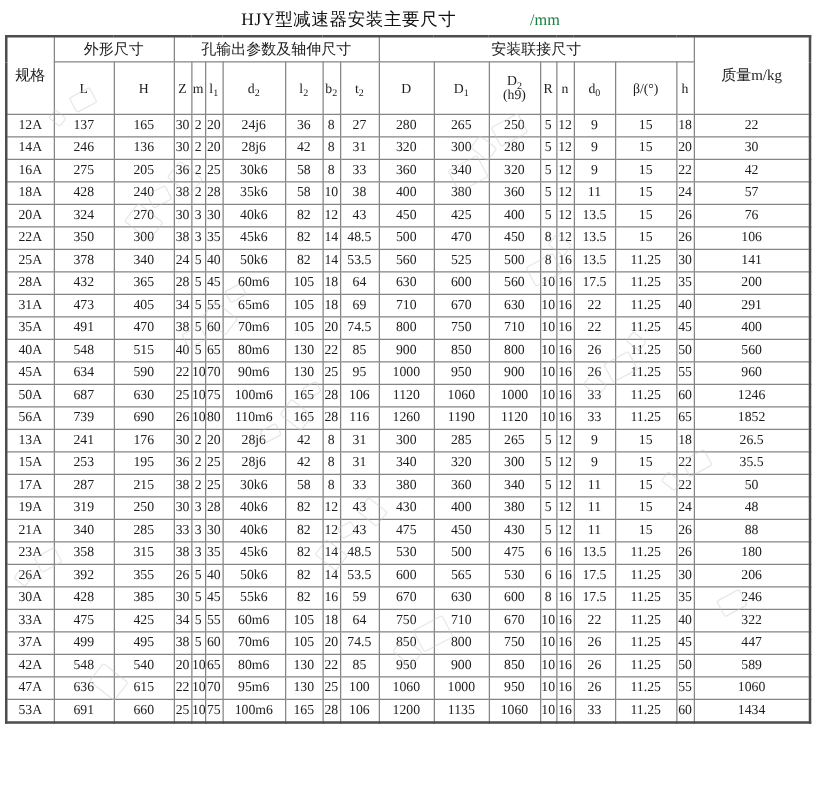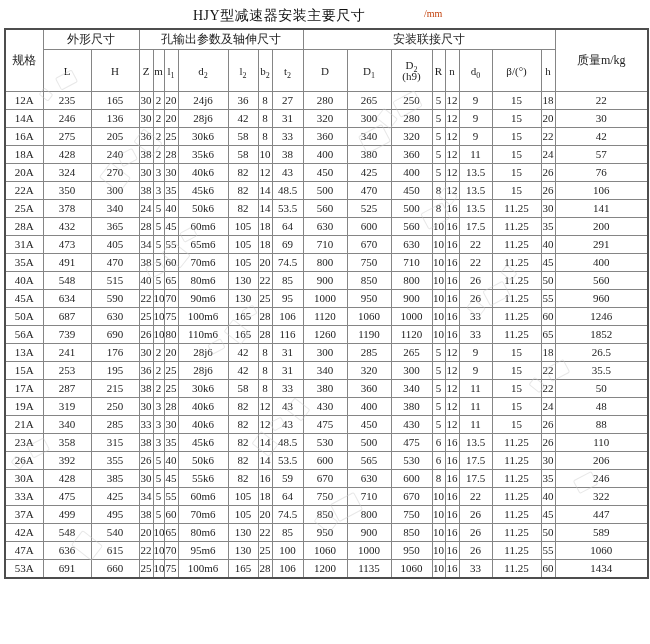--- a/index.html
+++ b/index.html
@@ -12,21 +12,21 @@
     color: #1c1c1c;
     overflow: hidden;
   }
   .title-row { position: absolute; top: 0; left: 0; width: 100%; height: 28px; }
   .page-title {
     position: absolute; left: 193px; top: 7px;
     font-size: 14px; color: #111; letter-spacing: 0.5px; white-space: nowrap;
   }
   .unit-label {
     position: absolute; left: 424px; top: 8px;
-    font-size: 10px; color: #c2410c;
+    font-size: 13px; color: #15803d;
   }
   table.dims {
     position: absolute; top: 28px; left: 4px;
     border-collapse: collapse; table-layout: fixed;
     width: 643px;
     border: 2px solid #4d4d4d;
     background: transparent;
   }
   th, td {
     border: 1px solid #858585;
@@ -148,21 +148,21 @@
           <th><span>R</span></th>
           <th><span>n</span></th>
           <th><span>d</span><sub>0</sub></th>
           <th><span>β/(°)</span></th>
           <th><span>h</span></th>
         </tr>
     </thead>
     <tbody id="tbody">
         <tr>
           <td>12A</td>
-          <td>235</td>
+          <td>137</td>
           <td>165</td>
           <td>30</td>
           <td>2</td>
           <td>20</td>
           <td>24j6</td>
           <td>36</td>
           <td>8</td>
           <td>27</td>
           <td>280</td>
           <td>265</td>
@@ -564,21 +564,21 @@
           <td>14</td>
           <td>48.5</td>
           <td>530</td>
           <td>500</td>
           <td>475</td>
           <td>6</td>
           <td>16</td>
           <td>13.5</td>
           <td>11.25</td>
           <td>26</td>
-          <td>110</td>
+          <td>180</td>
         </tr>
         <tr>
           <td>26A</td>
           <td>392</td>
           <td>355</td>
           <td>26</td>
           <td>5</td>
           <td>40</td>
           <td>50k6</td>
           <td>82</td>

